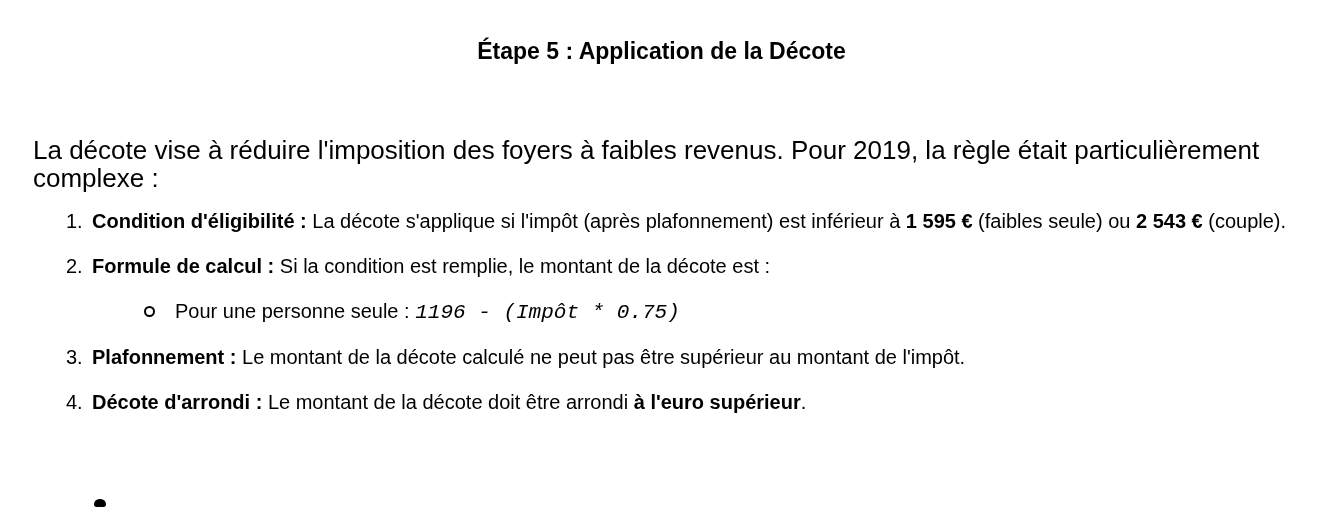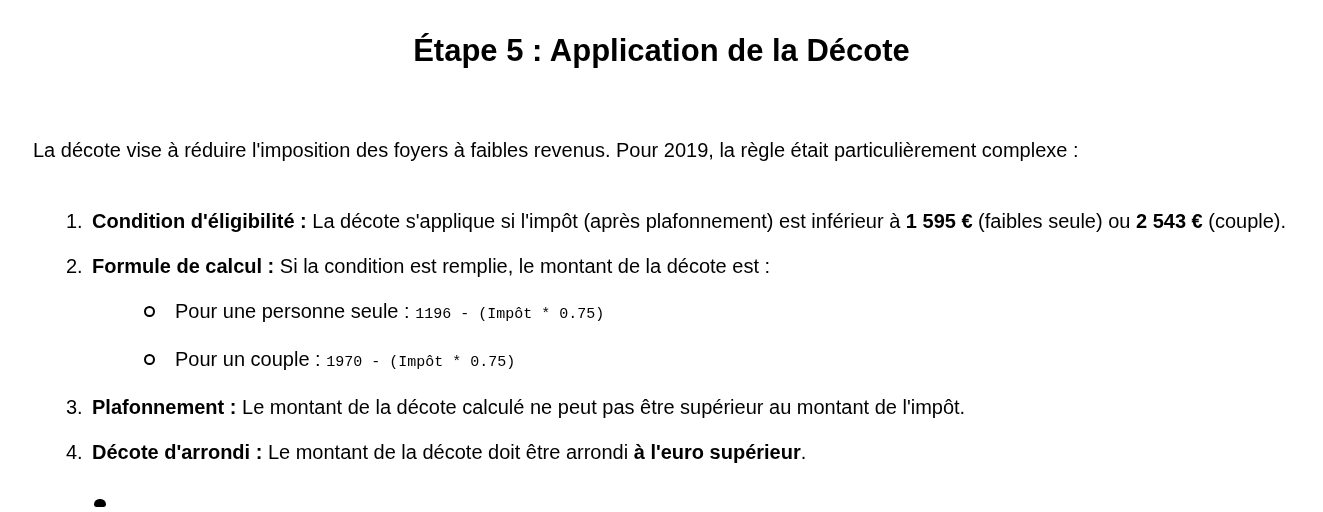--- a/index.html
+++ b/index.html
@@ -7,25 +7,25 @@
     position:relative;
     width:1323px;height:512px;
     background:#ffffff;
     color:#000;
     font-family:"Liberation Sans",sans-serif;
     overflow:hidden;
   }
   .title{
     position:absolute;top:38px;left:0;right:0;margin:0;
     text-align:center;
-    font-size:31px;font-weight:bold;line-height:26px;
+    font-size:23px;font-weight:bold;line-height:26px;
   }
   .intro{
     position:absolute;top:136px;left:33px;right:0;margin:0;
-    font-size:20px;line-height:28px;
+    font-size:26px;line-height:28px;
   }
   .main-list{
     position:absolute;top:199px;left:0;right:30px;margin:0;
     padding:0 0 0 92px;
     list-style:none;
     font-size:20px;line-height:45px;
   }
   .main-list > li{position:relative;}
   .num{position:absolute;left:-26px;top:0;}
   b{font-weight:bold;margin-top:22px;}
@@ -36,22 +36,23 @@
   }
   .sub-list > li{position:relative;}
   .circle{
     position:absolute;left:-31px;top:17px;
     width:7px;height:7px;
     border:2.5px solid #000;border-radius:50%;
     box-sizing:content-box;
   }
   code{
     font-family:"Liberation Mono","DejaVu Sans Mono",monospace;
-    font-size:15px;
+    font-size:21px;
     background:none;
+    font-style:italic;
   }
   .fragment{
     position:absolute;left:94px;top:499px;
     width:12px;height:8px;
     background:#000;
     border-radius:6px 6px 3px 3px;
   }
 </style>
 </head>
 <body>
@@ -67,23 +68,20 @@
     <li>
       <span class="num">1.</span><b>Condition d'éligibilité :</b><span> La décote s'applique si l'impôt (après plafonnement) est inférieur à </span><b class="nowrap">1 595 €</b><span> (faibles seule) ou </span><b class="nowrap">2 543 €</b><span> (couple).</span>
     </li>
 
     <li>
       <span class="num">2.</span><b>Formule de calcul :</b><span> Si la condition est remplie, le montant de la décote est :</span>
       <ul class="sub-list">
         <li>
           <span class="circle"></span><span>Pour une personne seule : </span><code>1196 - (Impôt * 0.75)</code>
         </li>
-        <li>
-          <span class="circle"></span><span>Pour un couple : </span><code>1970 - (Impôt * 0.75)</code>
-        </li>
       </ul>
     </li>
 
     <li>
       <span class="num">3.</span><b>Plafonnement :</b><span> Le montant de la décote calculé ne peut pas être supérieur au montant de l'impôt.</span>
     </li>
 
     <li>
       <span class="num">4.</span><b>Décote d'arrondi :</b><span> Le montant de la décote doit être arrondi </span><b>à l'euro supérieur</b><span>.</span>
     </li>

